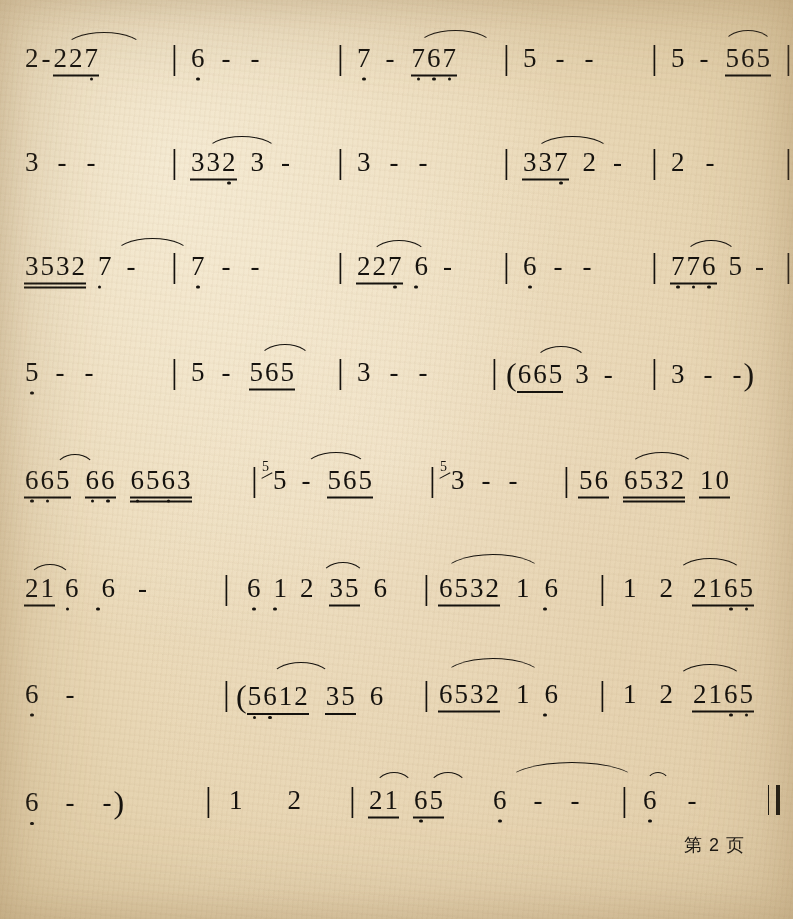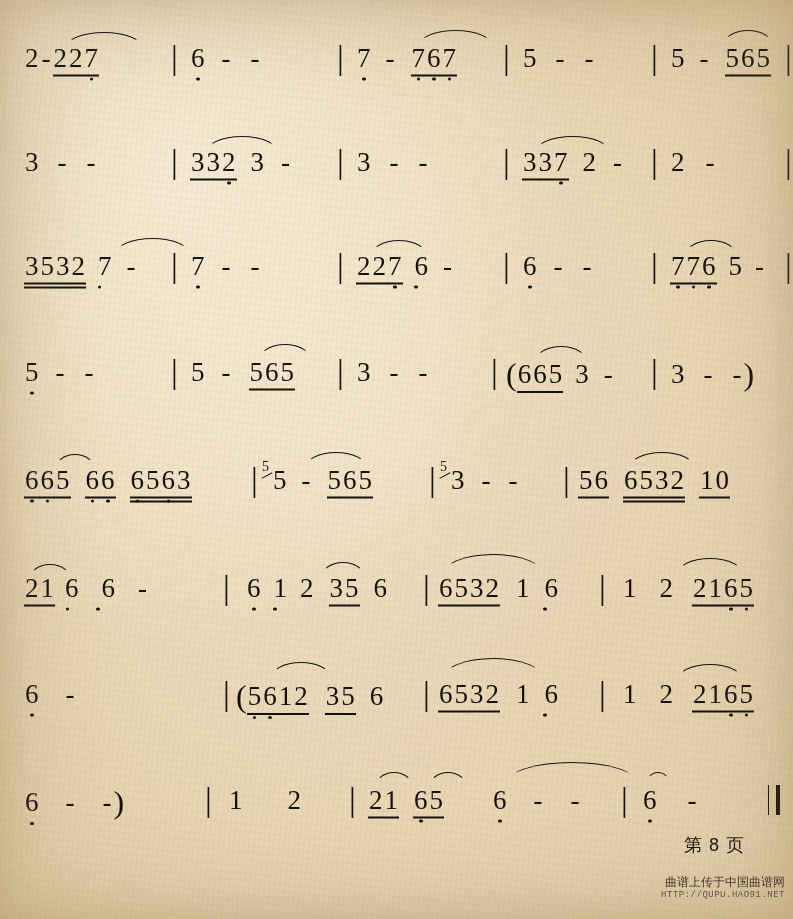--- a/index.html
+++ b/index.html
@@ -604,21 +604,17 @@
         <div class="grp" style="left:620px;">
           <span class="n dot-lo">6</span>
           <span class="dash" style="padding-left:30px;">-</span>
         </div>
         <span class="endbar" style="left:746px;"></span>
       </div>
     </div>
 
   </div>
 
-  <div class="page-label">第 8 页</div>
-
-  <div class="footer">
-    <div class="f1">曲谱上传于中国曲谱网</div>
-    <div class="f2">HTTP://QUPU.HAO91.NET</div>
-  </div>
+  <div class="page-label">第 2 页</div>
+
 
   <div class="vign"></div>
 </div>
 
 </body></html>

